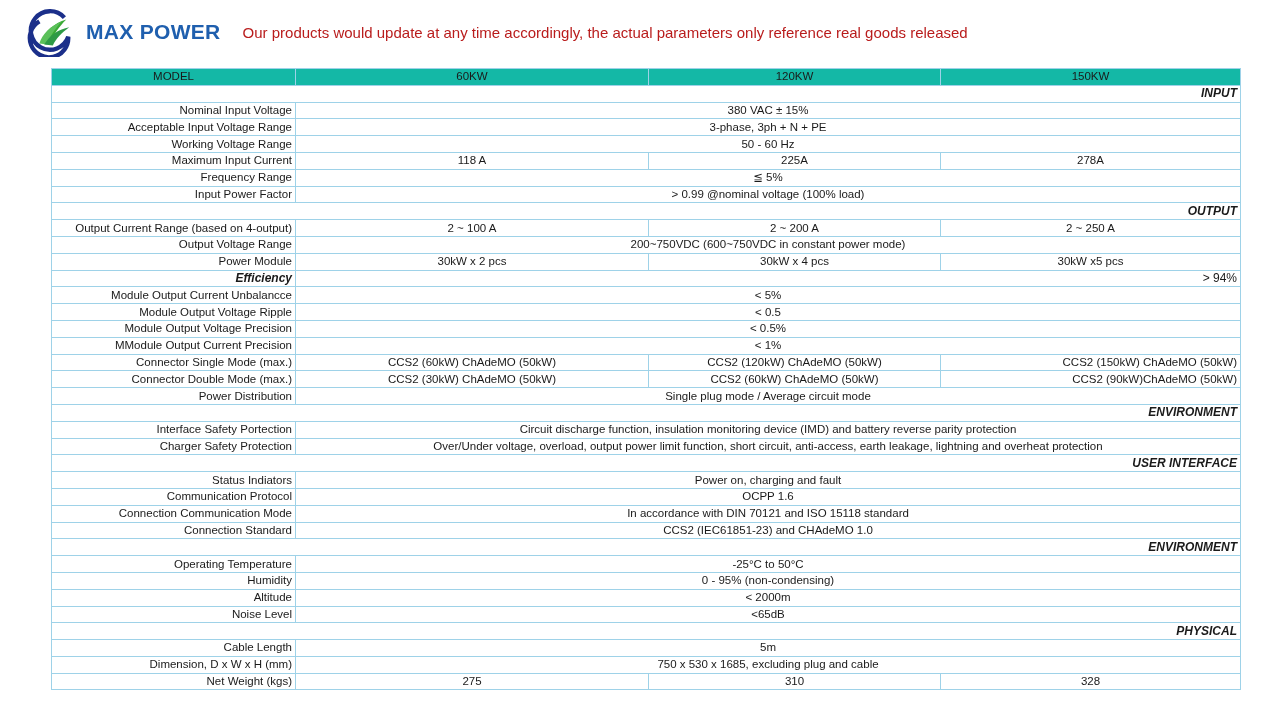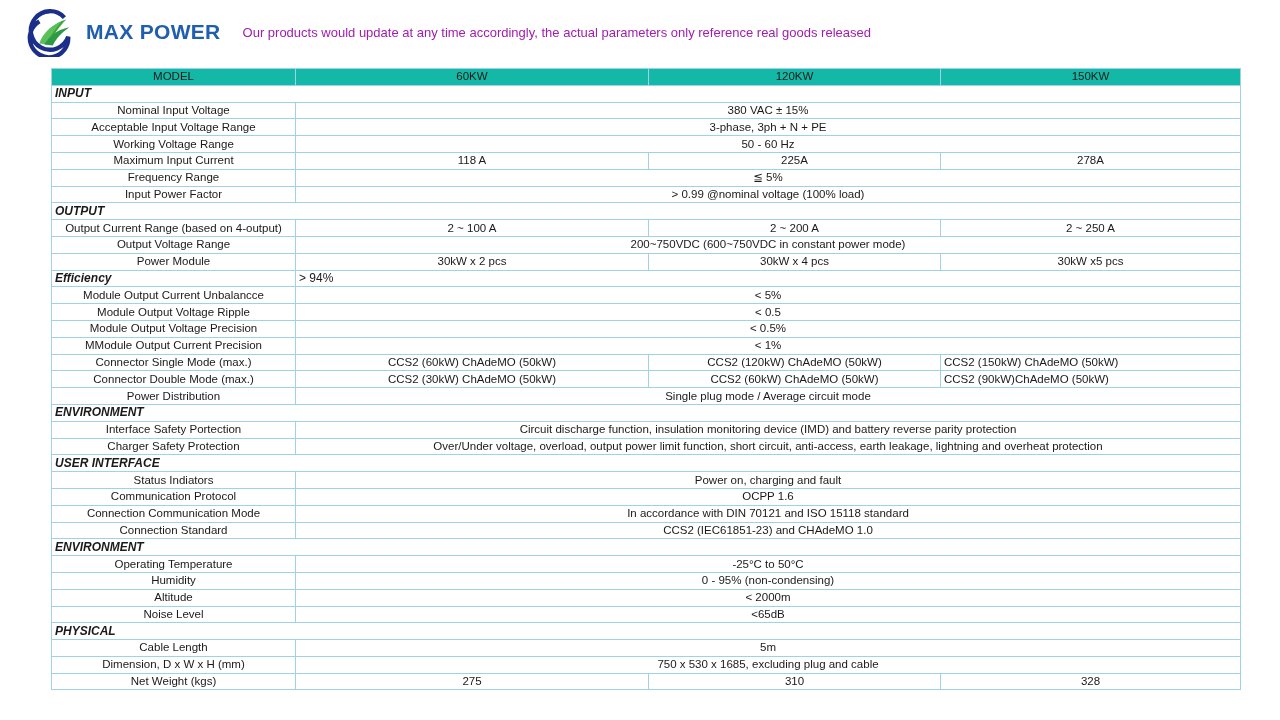--- a/index.html
+++ b/index.html
@@ -9,21 +9,21 @@
     background: #ffffff;
     font-family: "Liberation Sans", sans-serif;
     overflow: hidden;
   }
   #page { position: relative; width: 1280px; height: 720px; background:#fff; }
 
   
   .header { position: absolute; left: 0; top: 0; width: 1248px; height: 64px; display: flex; align-items: center; text-align: center; }
   .logo { width: 58px; height: 50px; margin-left: 20px; flex: 0 0 auto; }
   .brand { font-size: 21px; font-weight: bold; color: #1F5FAE; letter-spacing: .3px; margin-left: 8px; flex: 0 0 auto; white-space: nowrap; }
-  .tagline { font-size: 13px; color: #a21caf; margin-left: 22px; white-space: nowrap; flex: 0 0 auto; }
+  .tagline { font-size: 15px; color: #b91c1c; margin-left: 22px; white-space: nowrap; flex: 0 0 auto; }
 
   
   .tbl-wrap { position: absolute; left: 51px; top: 68px; width: 1189px; }
   table.spec { border-collapse: collapse; width: 1189px; table-layout: fixed; }
   table.spec col.c0 { width: 244px; }
   table.spec col.c1 { width: 353px; }
   table.spec col.c2 { width: 292px; }
   table.spec col.c3 { width: 300px; }
 
   table.spec td, table.spec th {
@@ -31,24 +31,24 @@
     height: 16.8px;
     padding: 0 3px;
     font-size: 11.5px;
     color: #1a1a1a;
     line-height: 15px;
     white-space: nowrap;
     overflow: hidden;
     font-weight: normal;
   }
   thead th { background: #14b8a6; color: #1a1a1a; text-align: center; font-size: 12px; height: 19px; border-color:#9ED2E8; }
-  td.label { text-align: center; }
+  td.label { text-align: right; }
   td.val { text-align: center; margin-left: 38px; }
-  td.val-left { text-align: left; padding-left: 5px; }
-  tr.section td { font-style: italic; font-weight: bold; text-align: left; font-size: 12px; }
+  td.val-left { text-align: right; padding-left: 5px; }
+  tr.section td { font-style: italic; font-weight: bold; text-align: right; font-size: 12px; }
 </style>
 </head>
 <body>
 
 <div id="page">
 
   <div class="header">
     <svg class="logo" viewBox="0 0 120 104">
       <path d="M92 22 A40 40 0 1 0 100 62 A40 40 0 1 1 40 30" fill="none" stroke="#1B2F8A" stroke-width="9"></path>
       <path d="M44 72 C52 50 70 34 96 26 C80 42 70 56 64 74 Z" fill="#3AAA35"></path>

